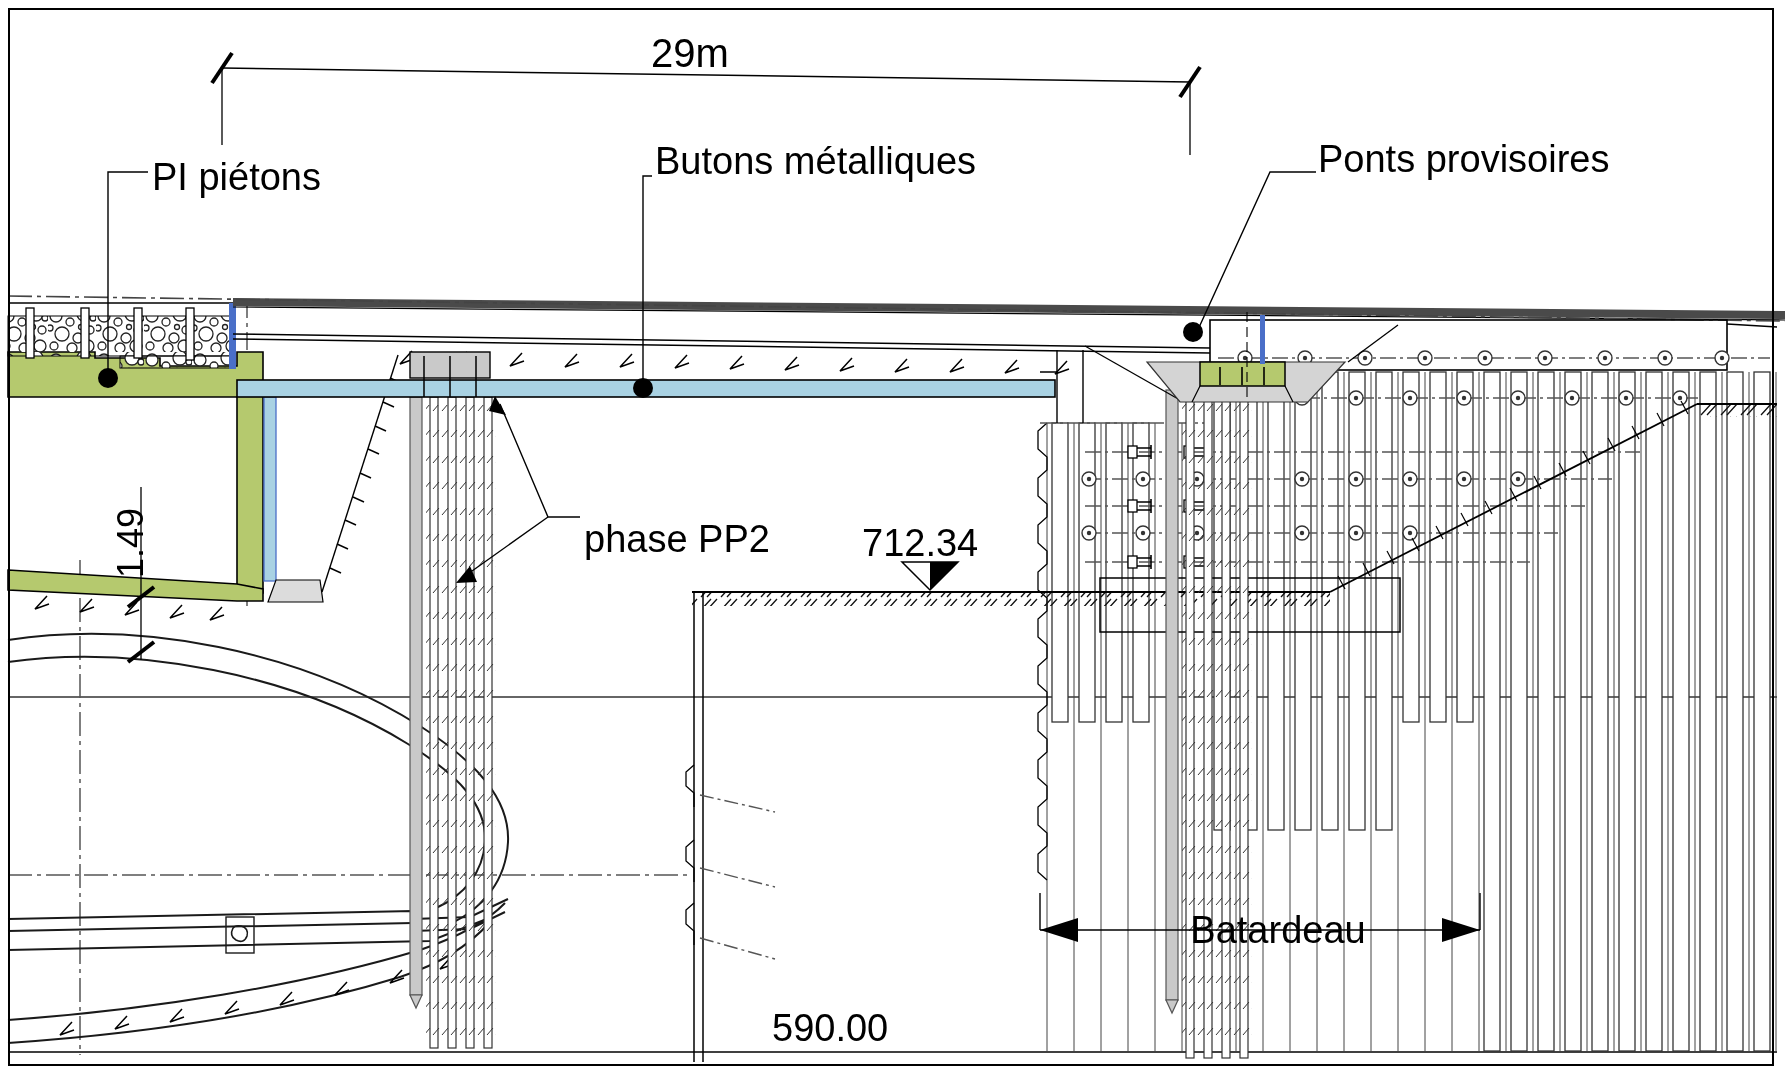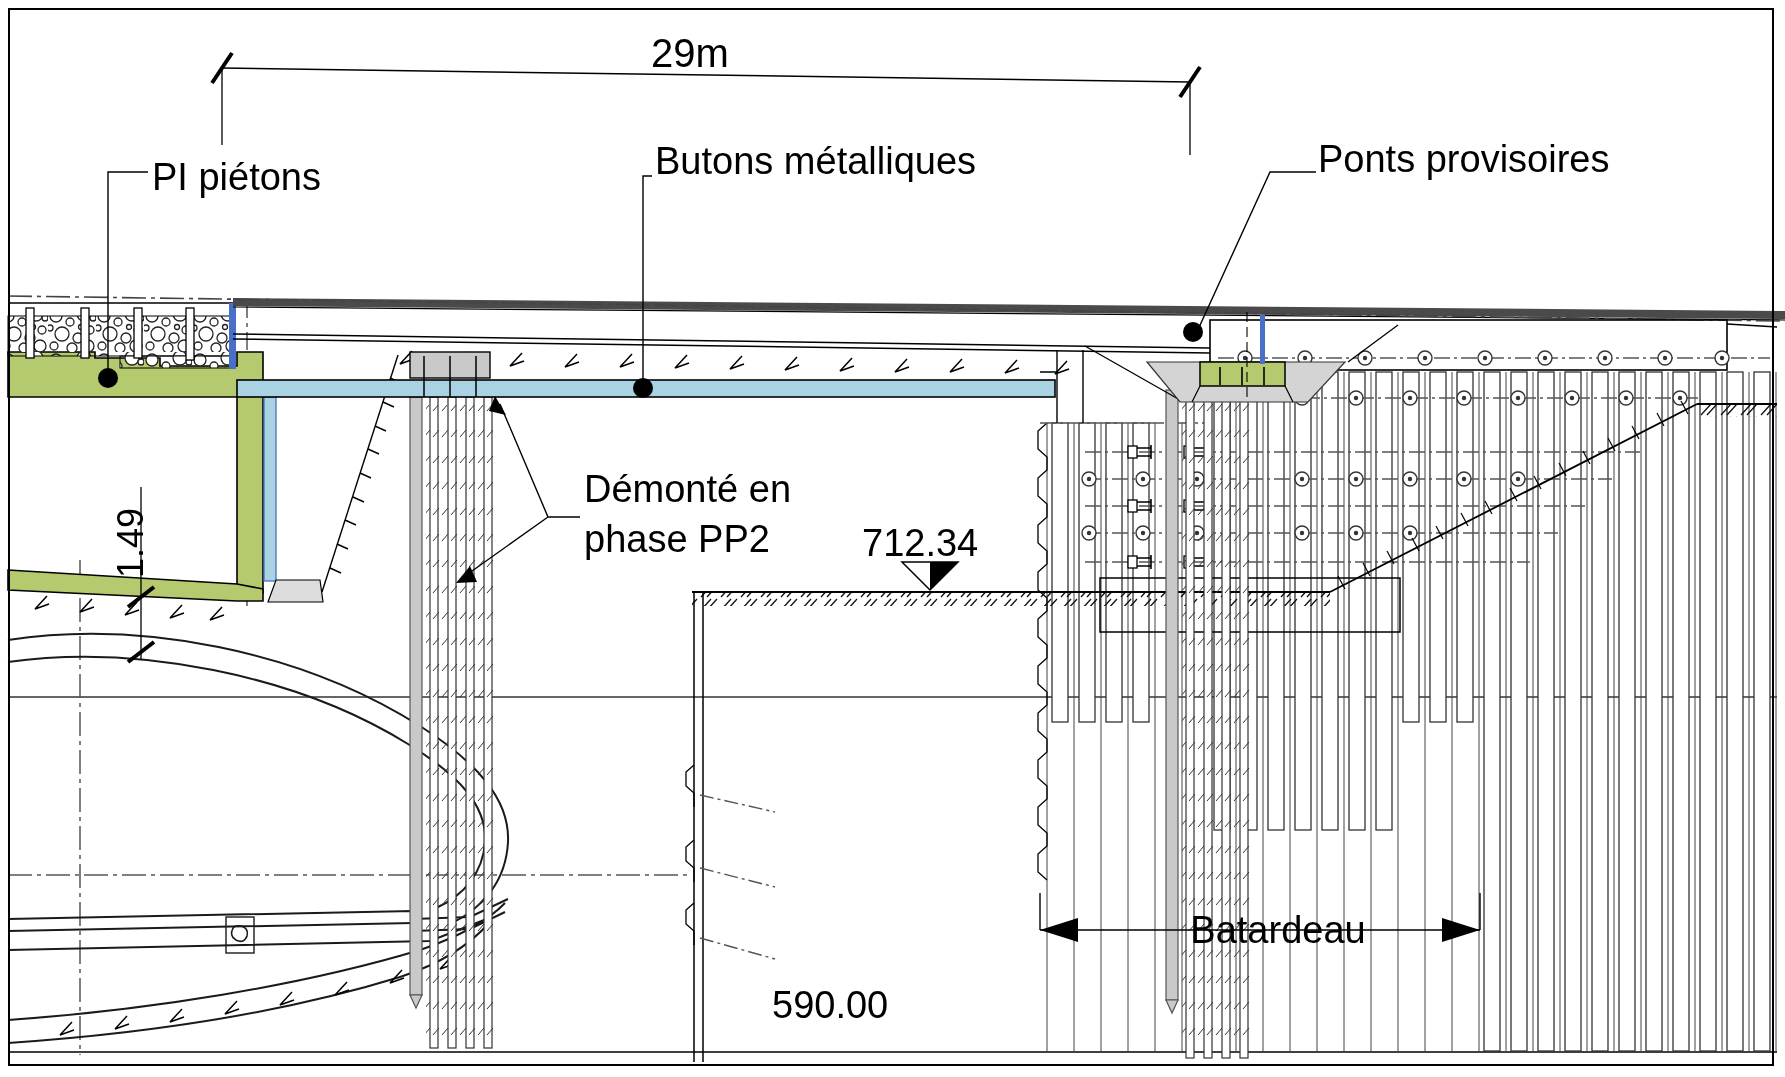--- a/index.html
+++ b/index.html
@@ -372,25 +372,24 @@
 </svg>
 
 <div class="lbl dim ctr" style="left:610px;top:28px;width:160px;">29m</div>
 
 <div class="lbl" style="left:152px;top:132px;margin-top:21px;">PI piétons</div>
 
 <div class="lbl" style="left:1318px;top:135px;">Ponts provisoires</div>
 
 <div class="lbl" style="left:655px;top:137px;">Butons métalliques</div>
 
-<div class="lbl" style="left:584px;top:465px;">Démonté en</div>
 <div class="lbl" style="left:584px;top:515px;">phase PP2</div>
 
 <div class="lbl" style="left:862px;top:519px;">712.34</div>
 
-<div class="lbl" style="left:772px;top:981px;">590.00</div>
+<div class="lbl" style="left:772px;top:1004px;">590.00</div>
 
 <div class="lbl ctr" style="left:1178px;top:884px;width:200px;margin-top:22px;">Batardeau</div>
 
 <div class="lbl rot" style="left:108px;top:578px;font-size:36px;">1.49</div>
 
 <div id="frame"></div>
 </div>
 
 </body></html>

